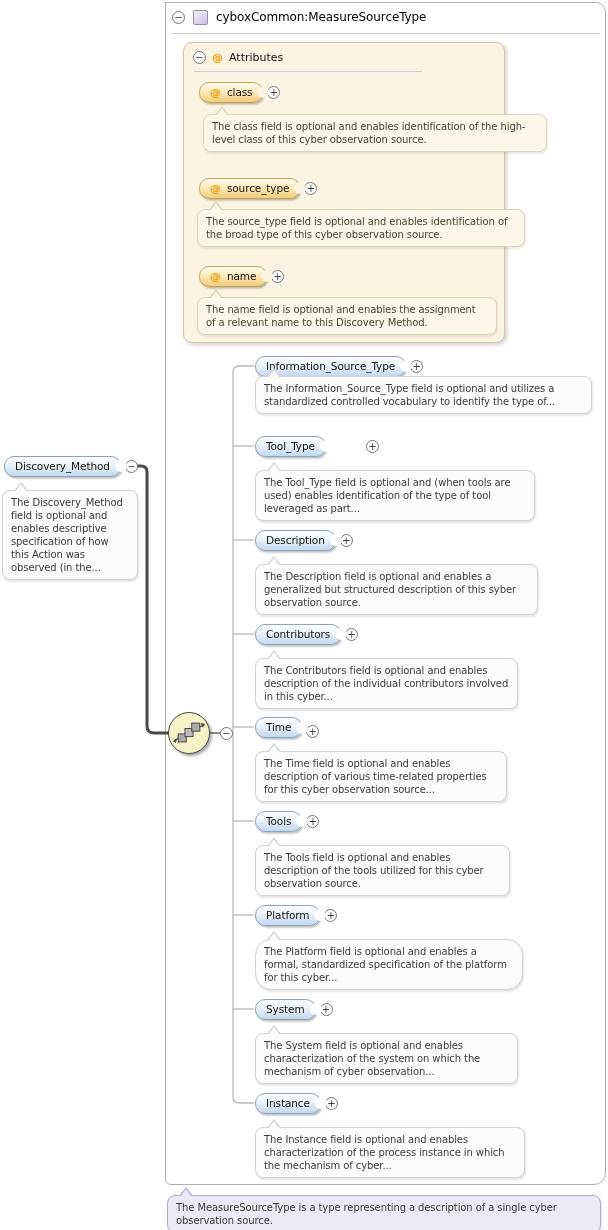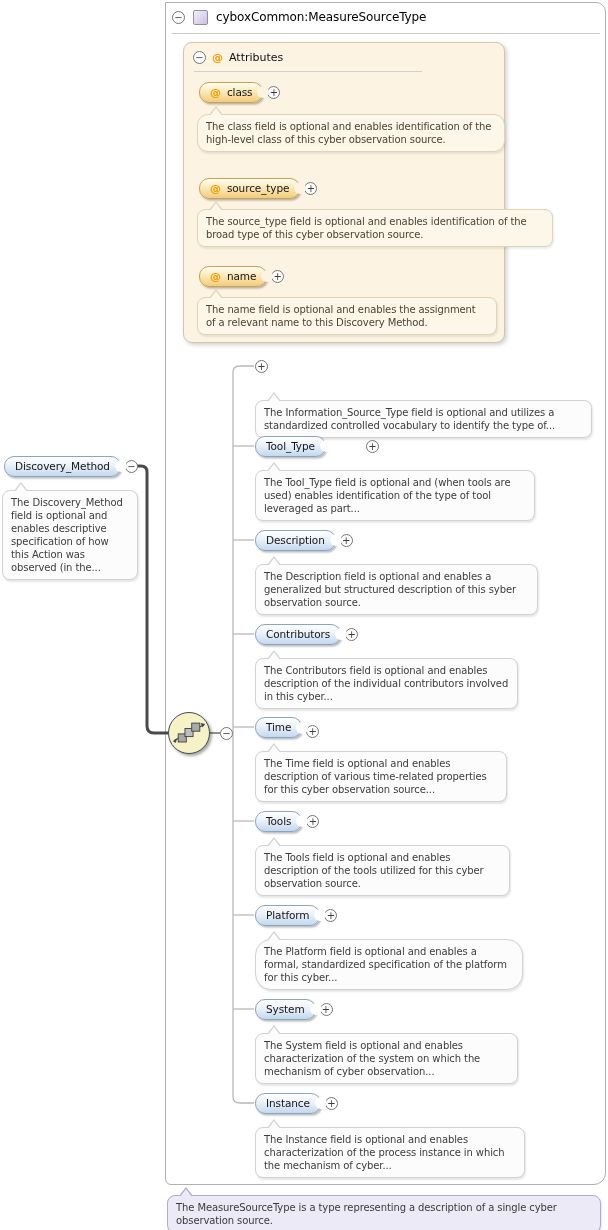--- a/index.html
+++ b/index.html
@@ -109,31 +109,31 @@
     <div class="attr-rule"></div>
 
     <div class="row" style="left:15px;top:38px;">
       <span class="tag tag-attr">
         <span class="at">@</span>
         <span>class</span>
         <span class="notch notch-cream"></span>
       </span>
       <span class="toggle">+</span>
     </div>
-    <div class="desc desc-cream" style="left:13px;top:71px;width:308px;border-radius:11px;">The class field is optional and enables identification of the high-level class of this cyber observation source.</div>
+    <div class="desc desc-cream" style="left:19px;top:71px;width:344px;">The class field is optional and enables identification of the high-level class of this cyber observation source.</div>
 
     <div class="row" style="left:15px;top:134px;">
       <span class="tag tag-attr">
         <span class="at">@</span>
         <span>source_type</span>
         <span class="notch notch-cream"></span>
       </span>
       <span class="toggle">+</span>
     </div>
-    <div class="desc desc-cream" style="left:13px;top:166px;width:356px;">The source_type field is optional and enables identification of the broad type of this cyber observation source.</div>
+    <div class="desc desc-cream" style="left:13px;top:166px;width:328px;">The source_type field is optional and enables identification of the broad type of this cyber observation source.</div>
 
     <div class="row" style="left:15px;top:222px;">
       <span class="tag tag-attr">
         <span class="at">@</span>
         <span>name</span>
         <span class="notch notch-cream"></span>
       </span>
       <span class="toggle">+</span>
     </div>
     <div class="desc desc-cream" style="left:13px;top:254px;width:300px;">The name field is optional and enables the assignment of a relevant name to this Discovery Method.</div>
@@ -154,23 +154,27 @@
       <polygon points="2,29 7,26 5,31" fill="#444"></polygon>
       <polygon points="38,10 33,9 35,14" fill="#444"></polygon>
       <rect x="8" y="21" width="9" height="9" fill="#a9a9a9" stroke="#3f3f3f"></rect>
       <rect x="15.5" y="15" width="9" height="9" fill="#bdbdbd" stroke="#3f3f3f"></rect>
       <rect x="23" y="9" width="9" height="9" fill="#a9a9a9" stroke="#3f3f3f"></rect>
     </svg>
   </div>
   <span class="toggle abs" style="left:220px;top:727px;">−</span>
 
   <div class="row" style="left:255px;top:355px;">
-    <span class="toggle">+</span>
-  </div>
-  <div class="desc desc-white" style="left:255px;top:400px;width:337px;">The Information_Source_Type field is optional and utilizes a standardized controlled vocabulary to identify the type of...</div>
+    <span class="tag tag-blue">
+      <span>Information_Source_Type</span>
+      <span class="notch notch-white"></span>
+    </span>
+    <span class="toggle">+</span>
+  </div>
+  <div class="desc desc-white" style="left:255px;top:376px;width:337px;">The Information_Source_Type field is optional and utilizes a standardized controlled vocabulary to identify the type of...</div>
 
   <div class="row" style="left:255px;top:435px;gap:40px;">
     <span class="tag tag-blue">
       <span>Tool_Type</span>
       <span class="notch notch-white"></span>
     </span>
     <span class="toggle">+</span>
   </div>
   <div class="desc desc-white" style="left:255px;top:470px;width:280px;">The Tool_Type field is optional and (when tools are used) enables identification of the type of tool leveraged as part...</div>
 

